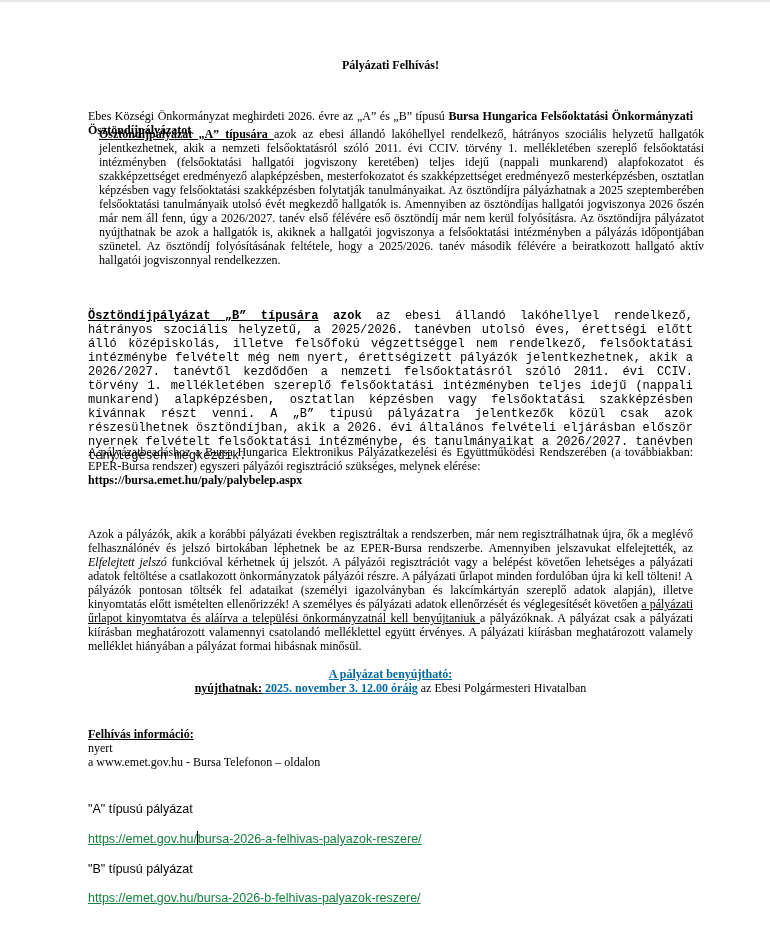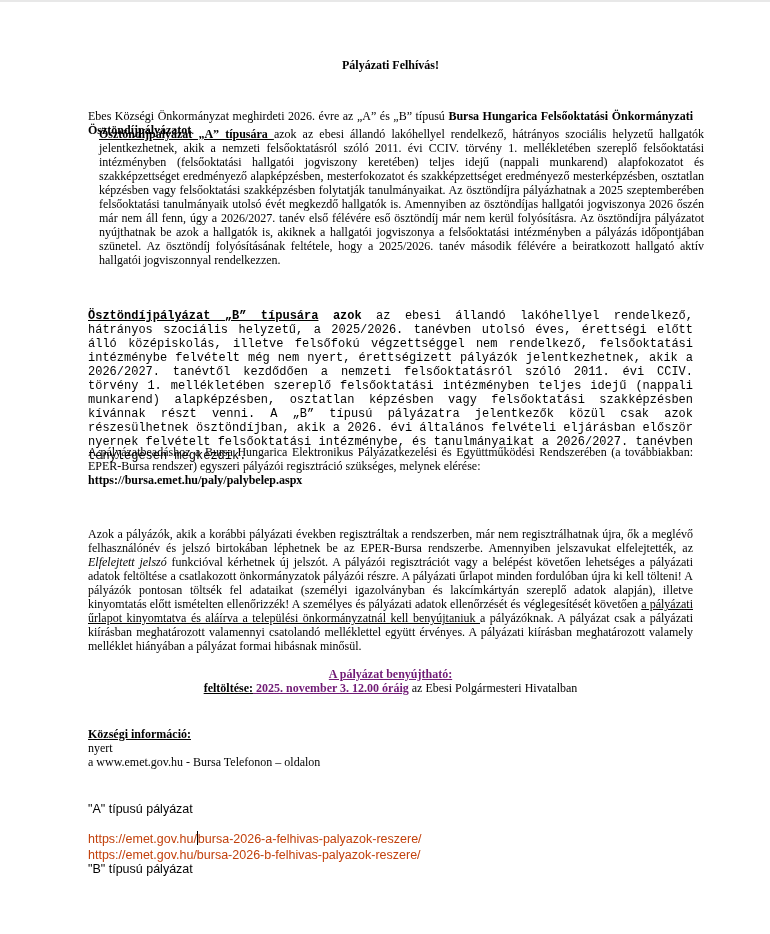--- a/index.html
+++ b/index.html
@@ -5,24 +5,24 @@
   html, body { margin:0; padding:0; background:#ffffff; }
   body { width:770px; height:934px; overflow:hidden; position:relative; }
   .topshade { position:absolute; left:0; top:0; width:770px; height:2px; background:#e8e8e8; }
   .page { position:absolute; left:88px; top:0; width:605px; font-family:"Liberation Serif", serif; font-size:12px; line-height:14px; color:#000; }
   .title { position:absolute; top:38px; left:0; width:605px; text-align:center; font-weight:bold;margin-top:20px; }
   p { margin:0; text-align:justify; }
   .blk { position:absolute; left:0; width:605px; }
   .b { font-weight:bold; }
   .u { text-decoration:underline; }
   .i { font-style:italic; }
-  .red { color:#701a75; }
+  .red { color:#0369a1; }
   .center { text-align:center; }
   .calibri { font-family:"Liberation Sans", sans-serif; font-size:12.5px; }
-  .link { color:#c2410c; }
+  .link { color:#15803d; text-decoration:underline; }
   .caret { display:inline-block; width:1px; height:14px; background:#000; vertical-align:-2px; }
 </style>
 </head>
 <body>
 
 <div class="topshade"></div>
 
 <div class="page">
   <div class="title">Pályázati Felhívás!</div>
 
@@ -41,30 +41,30 @@
   <div class="blk" style="top:445px;">
     <p><span>A pályázatbeadáshoz a Bursa Hungarica Elektronikus Pályázatkezelési és Együttműködési Rendszerében (a továbbiakban: EPER-Bursa rendszer) egyszeri pályázói regisztráció szükséges, melynek elérése:</span><br><span class="b">https://bursa.emet.hu/paly/palybelep.aspx</span></p>
   </div>
 
   <div class="blk" style="top:527px;">
     <p><span>Azok a pályázók, akik a korábbi pályázati években regisztráltak a rendszerben, már nem regisztrálhatnak újra, ők a meglévő felhasználónév és jelszó birtokában léphetnek be az EPER-Bursa rendszerbe. Amennyiben jelszavukat elfelejtették, az </span><span class="i">Elfelejtett jelszó</span><span> funkcióval kérhetnek új jelszót. A pályázói regisztrációt vagy a belépést követően lehetséges a pályázati adatok feltöltése a csatlakozott önkormányzatok pályázói részre. A pályázati űrlapot minden fordulóban újra ki kell tölteni! A pályázók pontosan töltsék fel adataikat (személyi igazolványban és lakcímkártyán szereplő adatok alapján), illetve kinyomtatás előtt ismételten ellenőrizzék! A személyes és pályázati adatok ellenőrzését és véglegesítését követően </span><span class="u">a pályázati űrlapot kinyomtatva és aláírva a települési önkormányzatnál kell benyújtaniuk </span><span>a pályázóknak. A pályázat csak a pályázati kiírásban meghatározott valamennyi csatolandó melléklettel együtt érvényes. A pályázati kiírásban meghatározott valamely melléklet hiányában a pályázat formai hibásnak minősül.</span></p>
   </div>
 
   <div class="blk center" style="top:667px;">
     <div class="b u red">A pályázat benyújtható:</div>
-    <div><span class="b u">feltöltése:</span><span class="b u red"> 2025. november 3. 12.00 óráig</span><span> az Ebesi Polgármesteri Hivatalban</span></div>
+    <div><span class="b u">nyújthatnak:</span><span class="b u red"> 2025. november 3. 12.00 óráig</span><span> az Ebesi Polgármesteri Hivatalban</span></div>
   </div>
 
   <div class="blk" style="top:727px;">
-    <div class="b u">Községi információ:</div>
+    <div class="b u">Felhívás információ:</div>
     <div>nyert</div>
     <div>a www.emet.gov.hu - Bursa Telefonon – oldalon</div>
   </div>
 
   <div class="blk calibri" style="top:802px;">"A" típusú pályázat</div>
   <div class="blk calibri" style="top:831px;">
     <span class="link"><span>https://emet.gov.hu/</span><span class="caret"></span><span>bursa-2026-a-felhivas-palyazok-reszere/</span></span>
   </div>
   <div class="blk calibri" style="top:862px;">"B" típusú pályázat</div>
-  <div class="blk calibri" style="top:848px;">
+  <div class="blk calibri" style="top:891px;">
     <span class="link">https://emet.gov.hu/bursa-2026-b-felhivas-palyazok-reszere/</span>
   </div>
 </div>
 
 </body></html>

